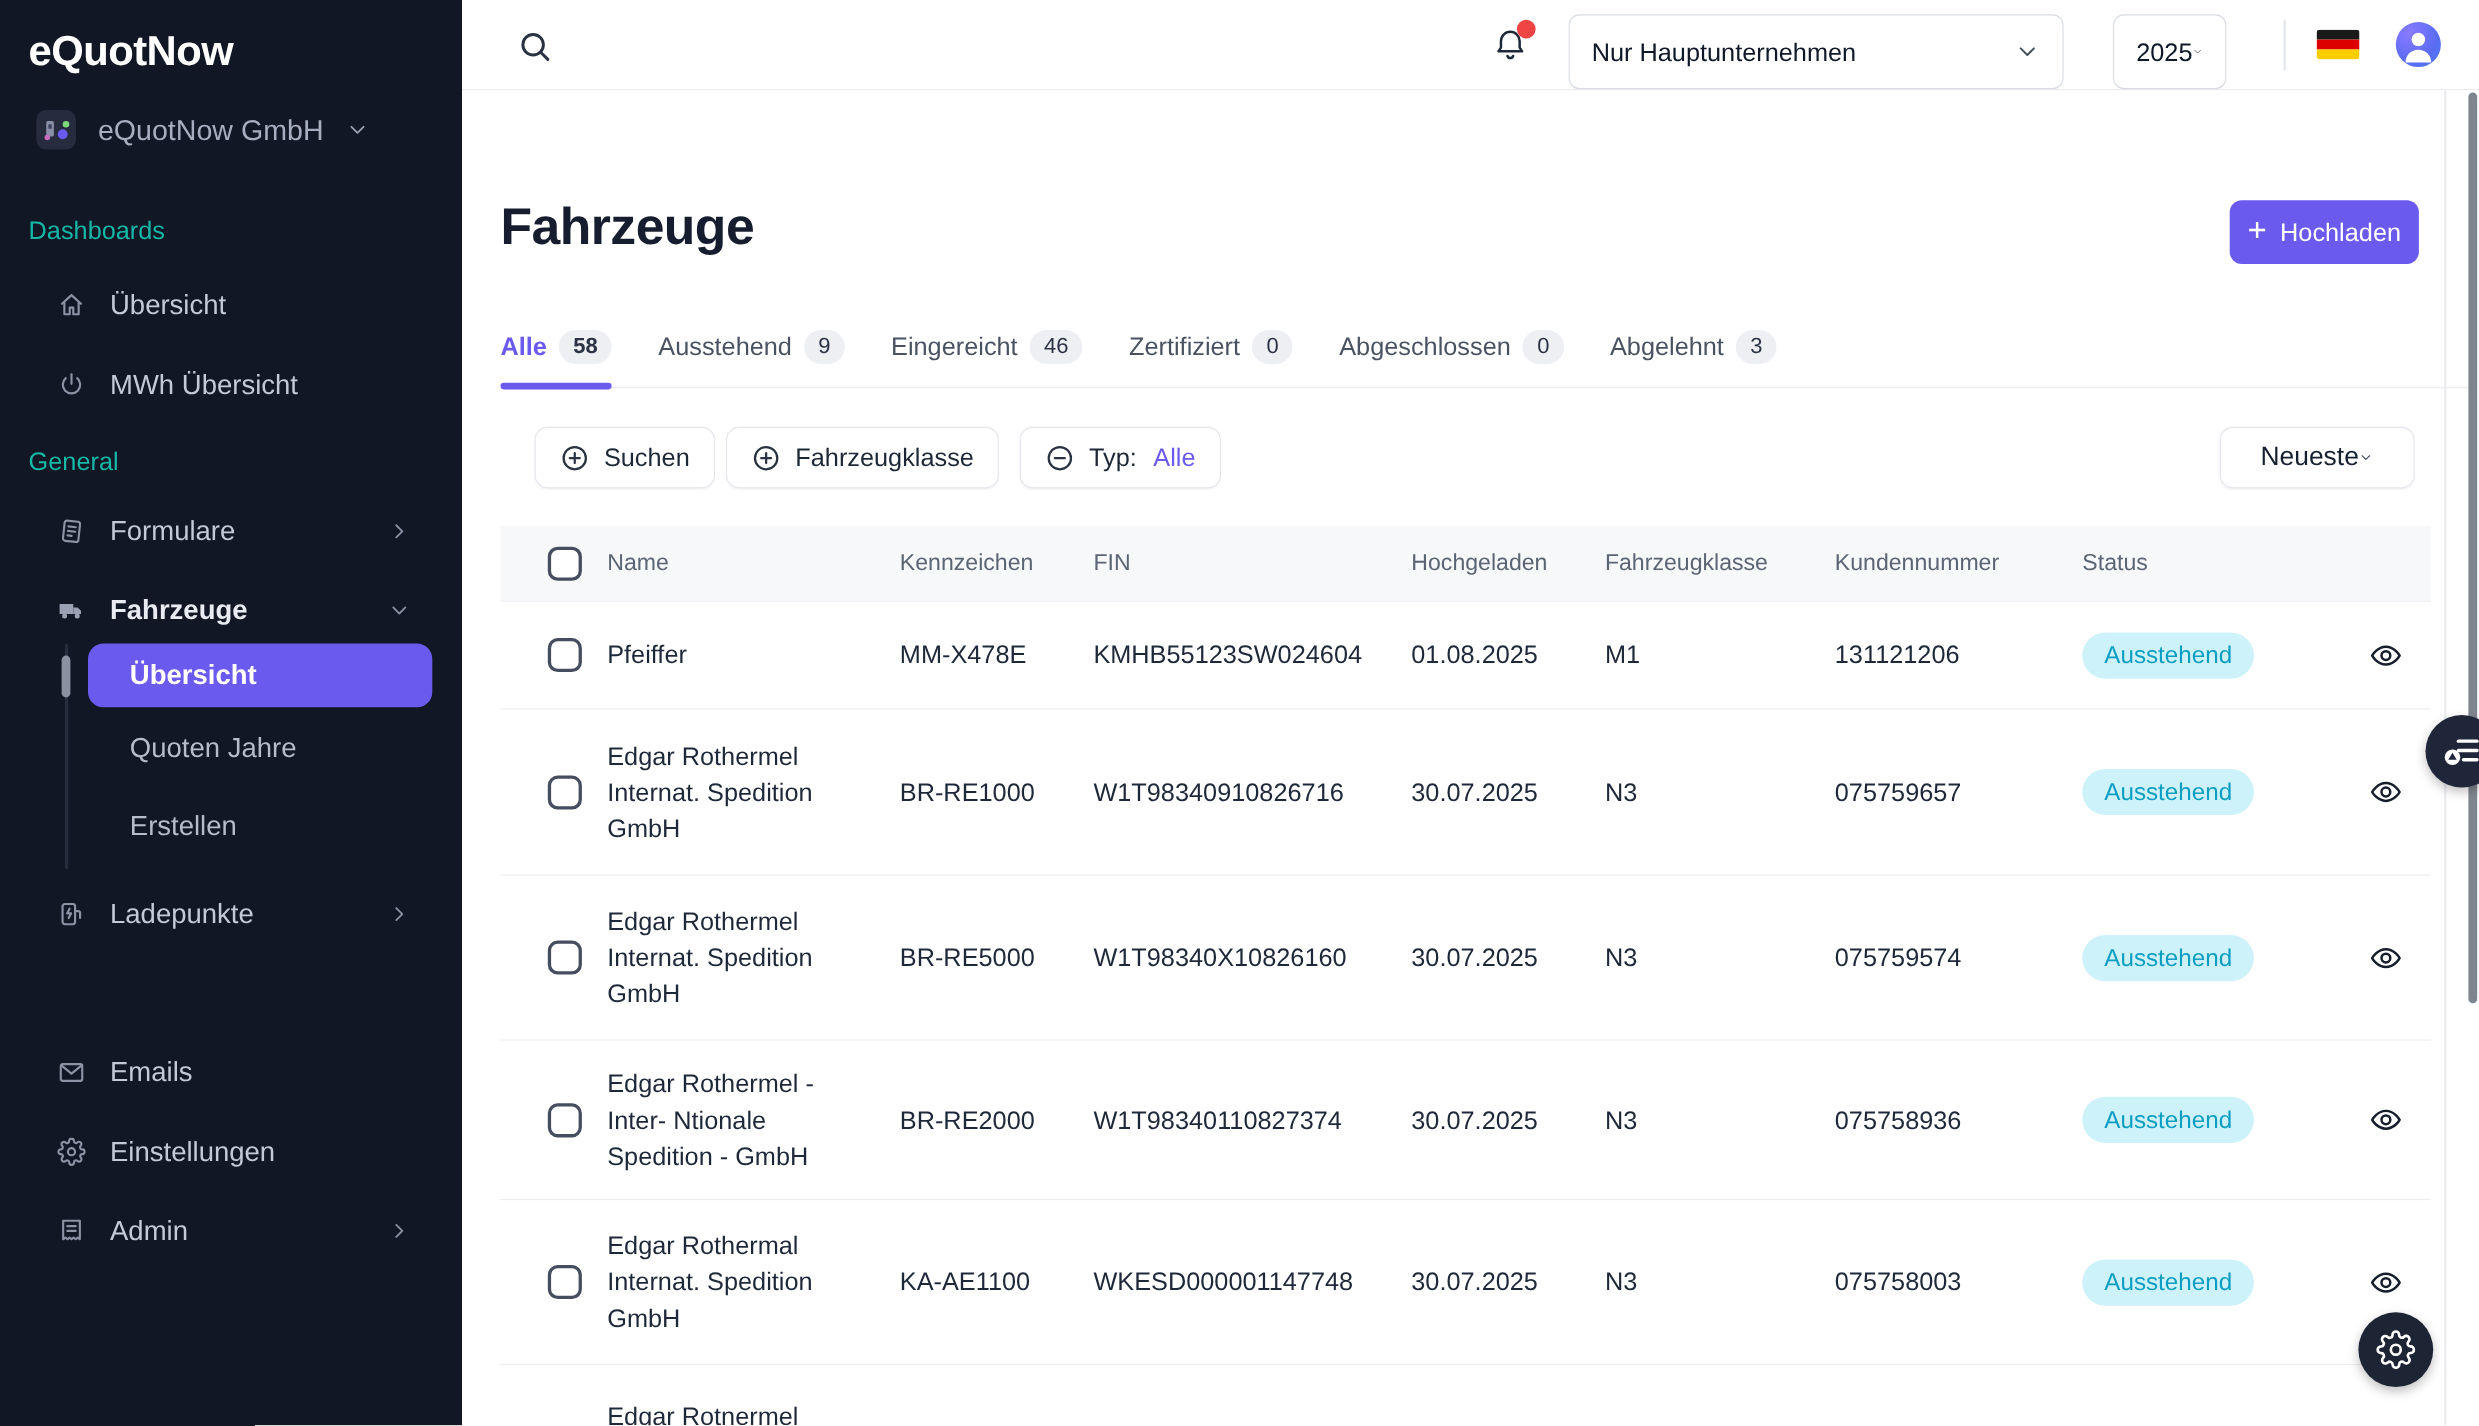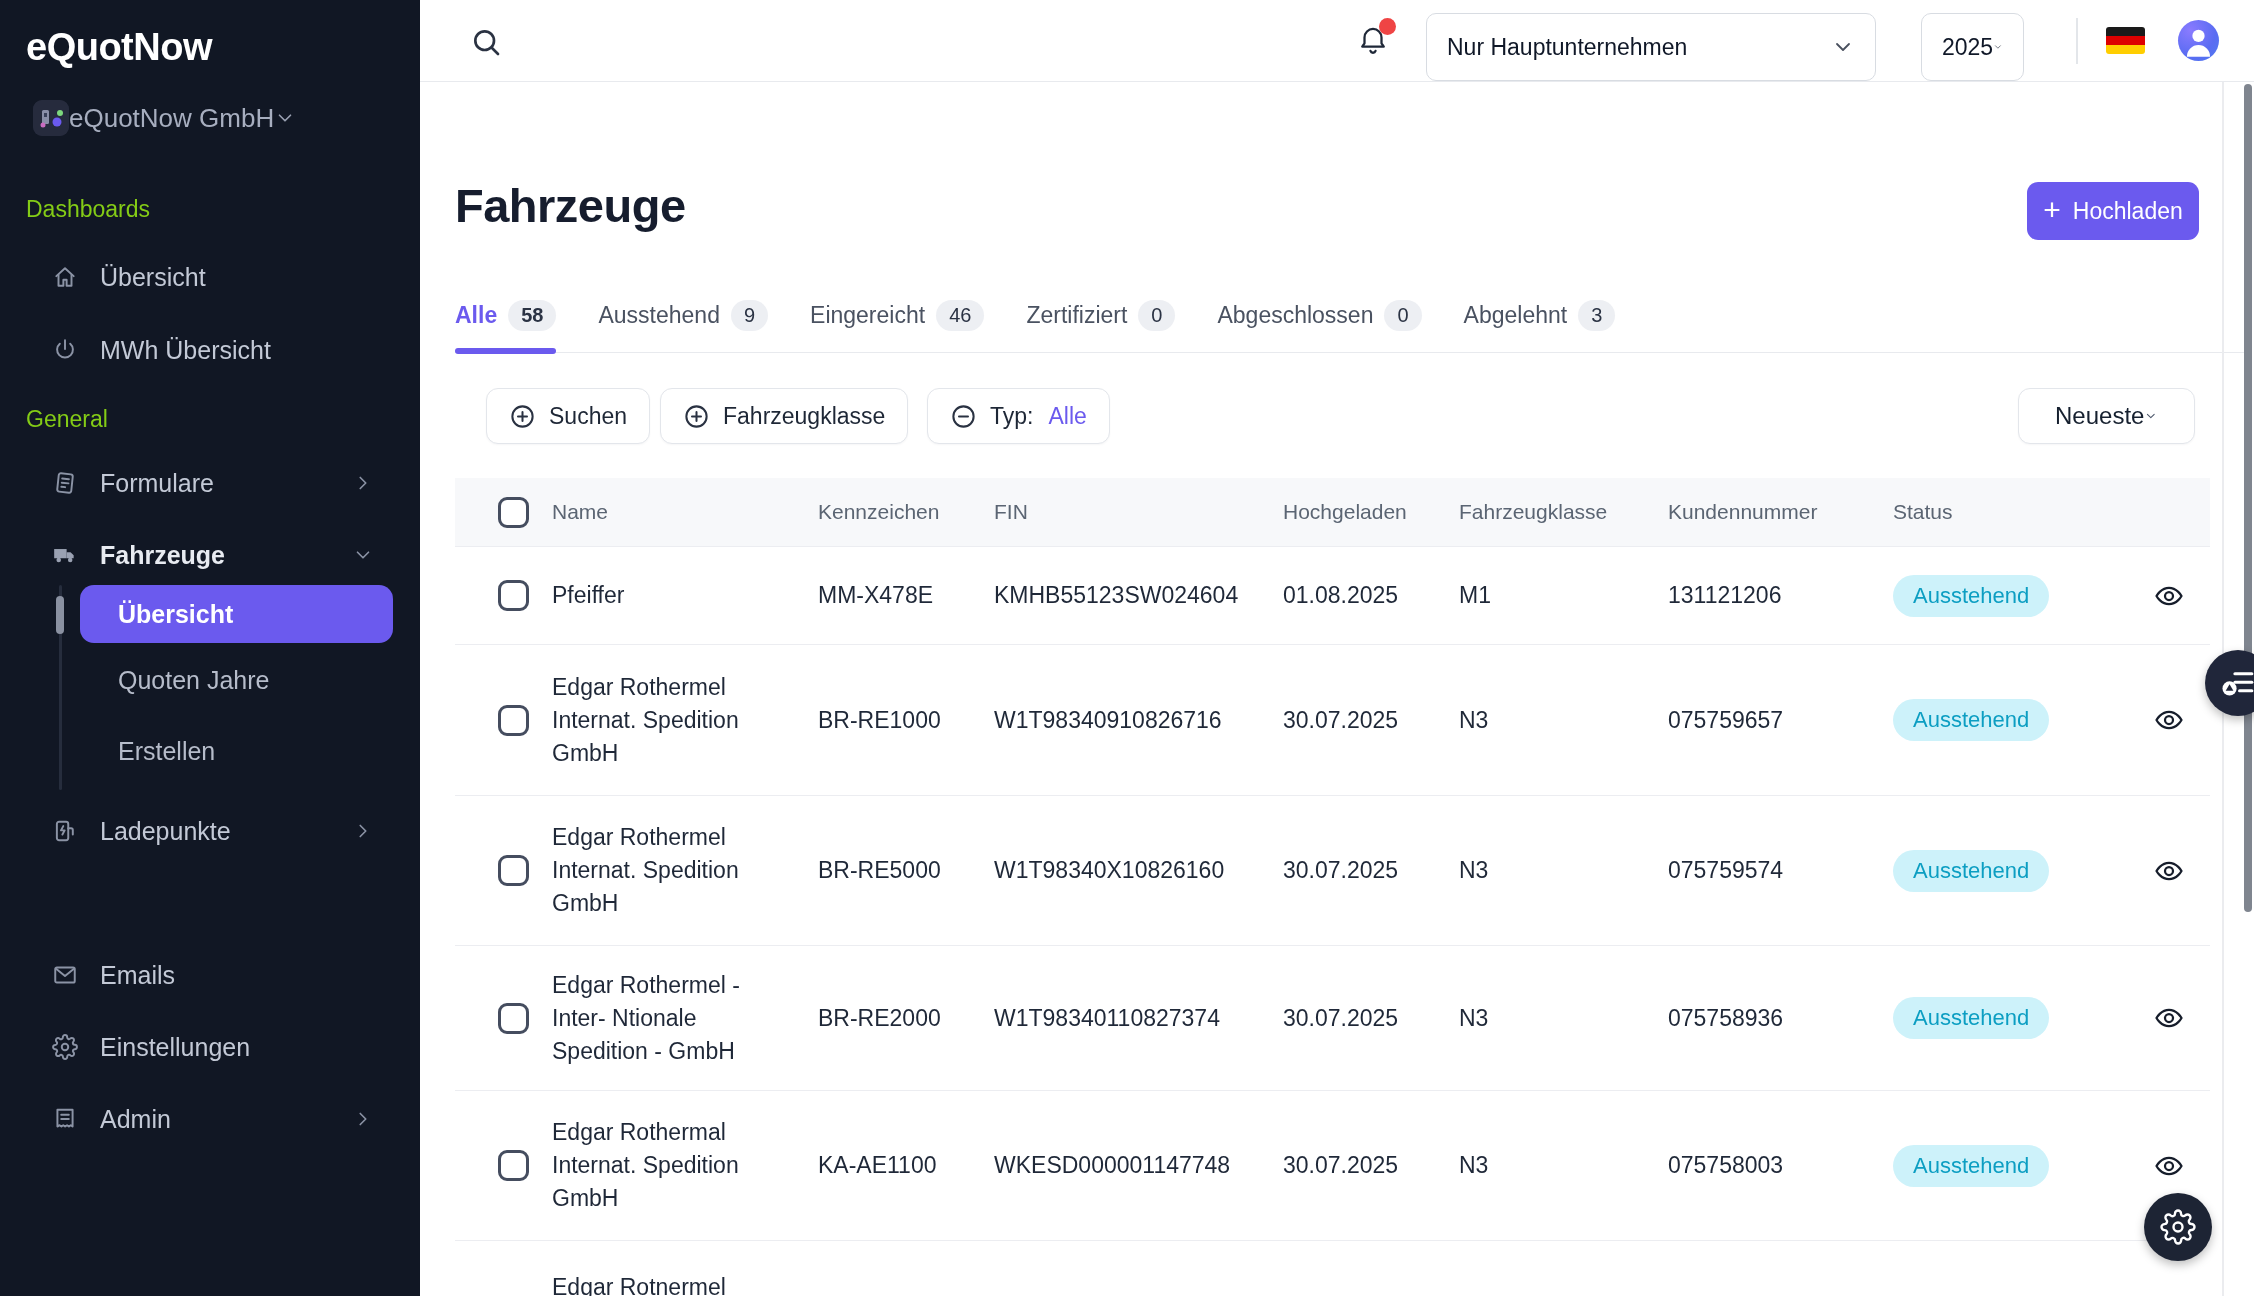--- a/index.html
+++ b/index.html
@@ -6,25 +6,25 @@
   html,body { width:2254px; height:1296px; }
   body { font-family:"Liberation Sans","DejaVu Sans",sans-serif; background:#fff; }
   .app { position:relative; width:2254px; height:1296px; overflow:hidden; background:#fff; }
 
   
   svg.ic { stroke:currentColor; fill:none; stroke-width:1.8; stroke-linecap:round; stroke-linejoin:round; display:block; }
 
   
   .sidebar { position:absolute; left:0; top:0; width:420px; height:1296px; background:#111724; color:#C3C9D6; }
   .logo { position:absolute; left:26px; top:26px; font-size:38px; font-weight:800; color:#FFFFFF; letter-spacing:-0.5px;text-align:center; }
-  .company-switch { position:absolute; left:33px; top:100px; display:flex; align-items:center; cursor:pointer; }
+  .company-switch { position:absolute; left:33px; top:100px; display:flex; align-items:center; gap:20px; cursor:pointer; }
   .company-avatar { width:36px; height:36px; border-radius:9px; overflow:hidden; background:#262b3d; }
   .company-name { font-size:26px; color:#A7AEBF; }
   .company-switch .chev { color:#9aa1b2; }
-  .section-label { position:absolute; left:26px; font-size:23px; color:#84cc16; }
+  .section-label { position:absolute; left:26px; font-size:23px; color:#14b8a6; }
   .nav-item { position:absolute; left:0; width:420px; height:72px; display:flex; align-items:center; cursor:pointer; color:#C3C9D6; }
   .nav-item .nicon { width:26px; height:26px; margin-left:52px; color:#8B93A5; flex:none; }
   .nav-item .nlabel { margin-left:22px; font-size:25px; }
   .nav-item .nchev { margin-left:auto; margin-right:46px; color:#8B93A5; }
   .subtree-line { position:absolute; left:59px; top:585px; width:3px; height:205px; background:#262D3D; border-radius:2px; }
   .subtree-thumb { position:absolute; left:56px; top:596px; width:8px; height:38px; background:#8A91A1; border-radius:4px; }
   .subitem { position:absolute; left:80px; width:313px; height:58px; display:flex; align-items:center; border-radius:14px; cursor:pointer; }
   .subitem .slabel { margin-left:38px; font-size:25px; color:#B6BCCA; }
   .subitem.active { background:#6B5AEE; }
   .subitem.active .slabel { color:#FFFFFF; font-weight:600; }

